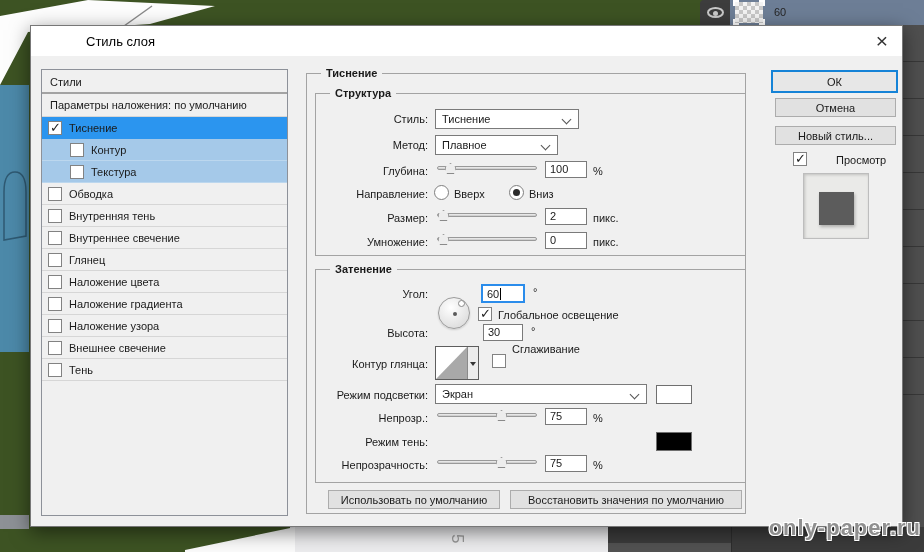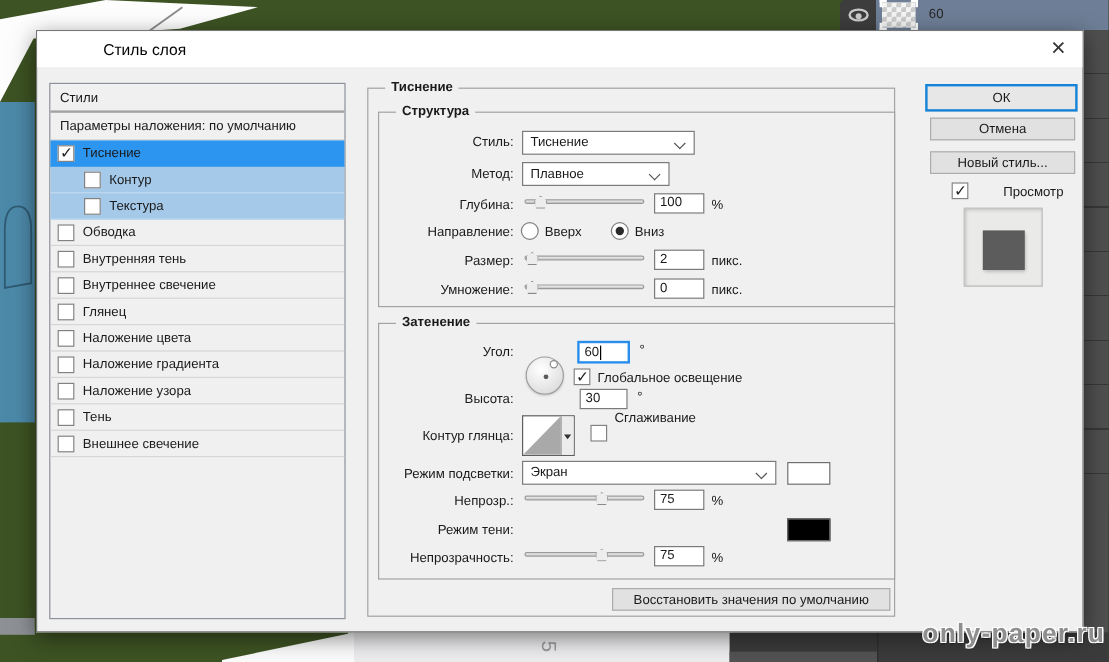--- a/index.html
+++ b/index.html
@@ -173,25 +173,25 @@
       <div class="s-item">
         <span class="cb"></span>
         <span class="lab">Наложение градиента</span>
       </div>
       <div class="s-item">
         <span class="cb"></span>
         <span class="lab">Наложение узора</span>
       </div>
       <div class="s-item">
         <span class="cb"></span>
+        <span class="lab">Внешнее свечение</span>
+      </div>
+      <div class="s-item">
+        <span class="cb"></span>
         <span class="lab">Тень</span>
-      </div>
-      <div class="s-item">
-        <span class="cb"></span>
-        <span class="lab">Внешнее свечение</span>
       </div>
       <div class="s-filler"></div>
     </div>
 
     <div class="groupbox" id="bevel-box" style="left:275px;top:47px;width:440px;height:441px;">
       <span class="legend">Тиснение</span>
     </div>
 
     <div class="groupbox" style="left:284px;top:67px;width:431px;height:163px;">
       <span class="legend">Структура</span>
@@ -284,31 +284,32 @@
     <span class="swatch" style="top:359px;background:#fff;"></span>
 
     <span class="lbl" style="top:386px;">Непрозр.:</span>
     <div class="slider" style="top:384px;">
       <span class="s-track"></span>
       <span class="s-thumb" style="left:59px;"></span>
     </div>
     <div class="vbox" style="top:382px;">75</div>
     <span class="unit" style="top:386px;">%</span>
 
-    <span class="lbl" style="top:410px;">Режим тени:</span>
+    <span class="lbl" style="top:410px;">Режим тень:</span>
     <span class="swatch" style="top:406px;background:#000;"></span>
 
     <span class="lbl" style="top:433px;">Непрозрачность:</span>
     <div class="slider" style="top:431px;">
       <span class="s-track"></span>
       <span class="s-thumb" style="left:59px;"></span>
     </div>
     <div class="vbox" style="top:429px;">75</div>
     <span class="unit" style="top:433px;">%</span>
 
+    <div class="btn" style="left:297px;top:464px;width:172px;height:19px;">Использовать по умолчанию</div>
     <div class="btn" style="left:479px;top:464px;width:232px;height:19px;">Восстановить значения по умолчанию</div>
 
     <div class="btn default" style="left:740px;top:44px;width:127px;height:23px;">ОК</div>
     <div class="btn" style="left:744px;top:72px;width:121px;height:19px;">Отмена</div>
     <div class="btn" style="left:744px;top:100px;width:121px;height:19px;">Новый стиль...</div>
     <span class="cb on" style="position:absolute;left:762px;top:126px;"></span>
     <span style="position:absolute;left:782px;top:128px;padding-left:23px;">Просмотр</span>
     <div style="position:absolute;left:772px;top:147px;width:66px;height:66px;background:#eaeae8;border:1px solid #bdbdbd;box-shadow:inset 1px 1px 3px rgba(0,0,0,.18);">
       <div style="position:absolute;left:15px;top:18px;width:35px;height:33px;background:#5c5c5c;box-shadow:1px 2px 3px rgba(0,0,0,.25);"></div>
     </div>

